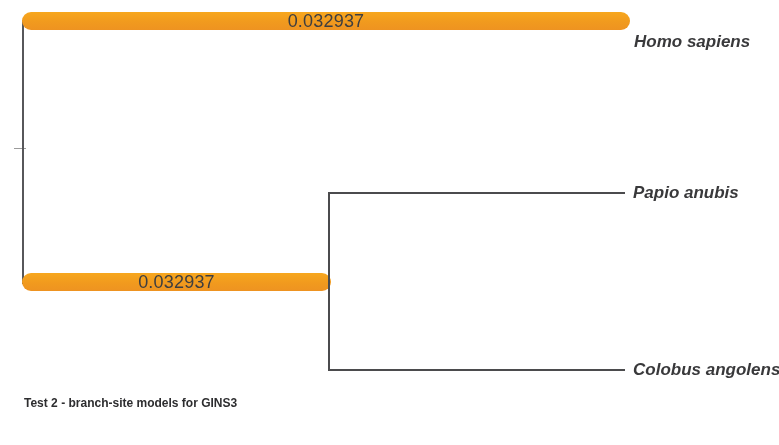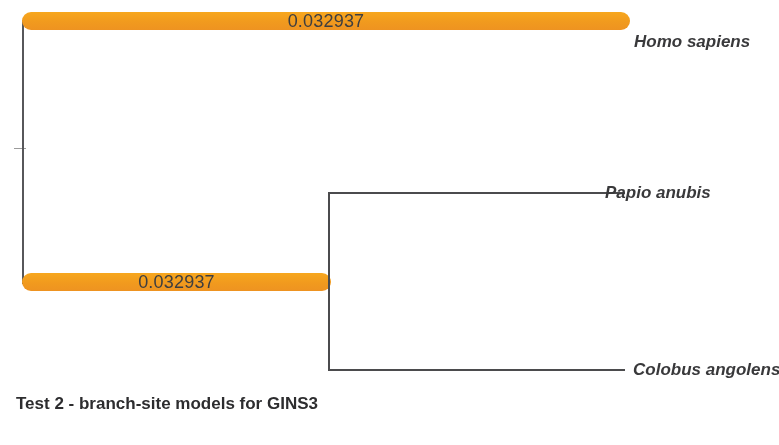--- a/index.html
+++ b/index.html
@@ -74,28 +74,28 @@
     height: 18px;
     display: flex;
     align-items: center;
     font-size: 17px;
     font-weight: 700;
     font-style: italic;
     color: #39393b;
     white-space: nowrap;
   }
   .taxon-homo    { left: 634px; top: 8px; margin-top: 25px;  }
-  .taxon-papio   { left: 605px; top: 184px; }
+  .taxon-papio   { left: 633px; top: 184px; }
   .taxon-colobus { left: 633px; top: 361px; }
 
   
   .caption {
     position: absolute;
-    left: 16px; top: 393px;
-    font-size: 17px;
+    left: 24px; top: 393px;
+    font-size: 12px;
     font-weight: 700;
     color: #2d2d2f;
     line-height: 21px;
     white-space: nowrap;
   }
 </style>
 </head>
 <body>
 
 <div class="figure">

